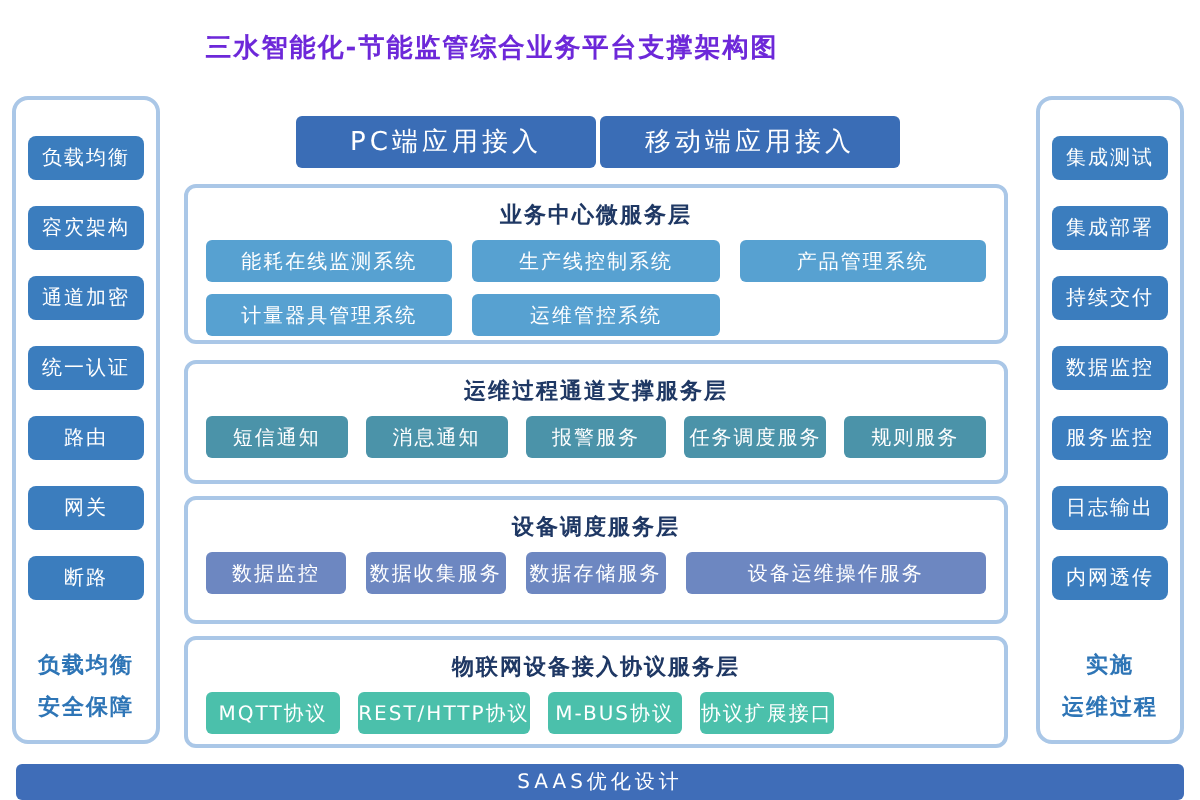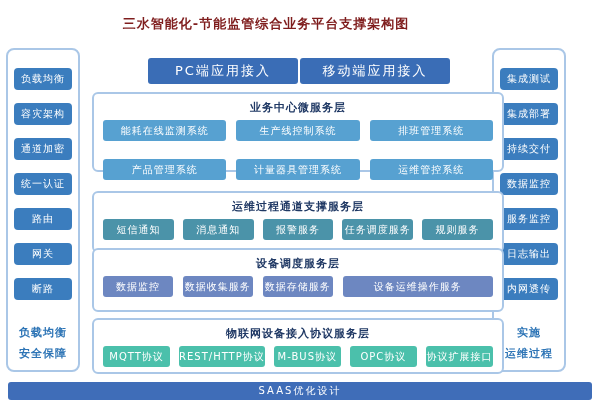--- a/index.html
+++ b/index.html
@@ -6,29 +6,29 @@
   html,body { width:600px; height:400px; }
   body {
     position:relative;
     background:#ffffff;
     font-family:"DejaVu Sans","Liberation Sans",sans-serif;
     overflow:hidden;
   }
   .title {
     position:absolute; top:15px; left:0; width:492px;
     text-align:center; font-size:13px; font-weight:bold;
-    color:#7f1d1d; letter-spacing:1px;margin-left:20px;
+    color:#6d28d9; letter-spacing:1px;
   }
   
   .side-panel {
     position:absolute; top:48px; width:74px; height:324px;
     border:2px solid #aac7e7; border-radius:8px; background:#fff;
   }
   #left-panel { left:6px; }
-  #right-panel { left:492px;text-decoration:underline; }
+  #right-panel { left:518px;text-decoration:underline; }
   .side-btn {
     position:absolute; left:6px; width:58px; height:22px;
     background:#3b7dbe; border-radius:4px;
     color:#fff; font-size:10px; letter-spacing:1px;
     display:flex; align-items:center; justify-content:center;
     white-space:nowrap;
   }
   .sb0{top:18px}.sb1{top:53px}.sb2{top:88px}.sb3{top:123px}
   .sb4{top:158px}.sb5{top:193px}.sb6{top:228px}
   .side-caption {
@@ -44,29 +44,29 @@
     display:flex; align-items:center; justify-content:center;
   }
   #access-pc { left:148px; }
   #access-mobile { left:300px; }
   
   .layer {
     position:absolute; left:92px; width:412px;
     border:2px solid #aac7e7; border-radius:6px; background:#fff;
   }
   #layer1 { top:92px;  height:80px; }
-  #layer2 { top:180px; height:62px;margin-top:11px; }
+  #layer2 { top:180px; height:62px; }
   #layer3 { top:248px; height:64px; }
   #layer4 { top:318px; height:56px; }
   .layer-title {
     margin-top:6px; text-align:center;
     font-size:11px; font-weight:600; color:#1f3864; letter-spacing:1px;
   }
   .grid { display:grid; padding:5px 9px 6px 9px; }
-  #layer1 .grid { grid-template-columns:repeat(3,1fr); gap:18px 10px; }
+  #layer1 .grid { grid-template-columns:repeat(3,1fr); gap:6px 10px; }
   #layer2 .grid { grid-template-columns:repeat(5,1fr); gap:9px; }
   #layer3 .grid { grid-template-columns:1fr 1fr 1fr 2.15fr; gap:10px; }
   #layer4 .grid { grid-template-columns:repeat(5,1fr); gap:9px;text-align:right; }
   .lbox {
     height:21px; border-radius:3px;
     color:#fff; font-size:10px; letter-spacing:1px; white-space:nowrap;
     display:flex; align-items:center; justify-content:center;
   }
   .c1 { background:#57a1d1; }
   .c2 { background:#4b93a9; }
@@ -114,21 +114,20 @@
 </div>
 
 <div class="access-btn" id="access-pc">PC端应用接入</div>
 <div class="access-btn" id="access-mobile">移动端应用接入</div>
 
 <section class="layer" id="layer1">
   <div class="layer-title">业务中心微服务层</div>
   <div class="grid">
     <div class="lbox c1">能耗在线监测系统</div>
     <div class="lbox c1">生产线控制系统</div>
-    <div class="lbox c1">排班管理系统</div>
     <div class="lbox c1">产品管理系统</div>
     <div class="lbox c1">计量器具管理系统</div>
     <div class="lbox c1">运维管控系统</div>
   </div>
 </section>
 
 <section class="layer" id="layer2">
   <div class="layer-title">运维过程通道支撑服务层</div>
   <div class="grid">
     <div class="lbox c2">短信通知</div>
@@ -148,18 +147,17 @@
     <div class="lbox c3">设备运维操作服务</div>
   </div>
 </section>
 
 <section class="layer" id="layer4">
   <div class="layer-title">物联网设备接入协议服务层</div>
   <div class="grid">
     <div class="lbox c4">MQTT协议</div>
     <div class="lbox c4">REST/HTTP协议</div>
     <div class="lbox c4">M-BUS协议</div>
-    <div class="lbox c4">OPC协议</div>
     <div class="lbox c4">协议扩展接口</div>
   </div>
 </section>
 
 <div class="footer-bar">SAAS优化设计</div>
 
 </body></html>

